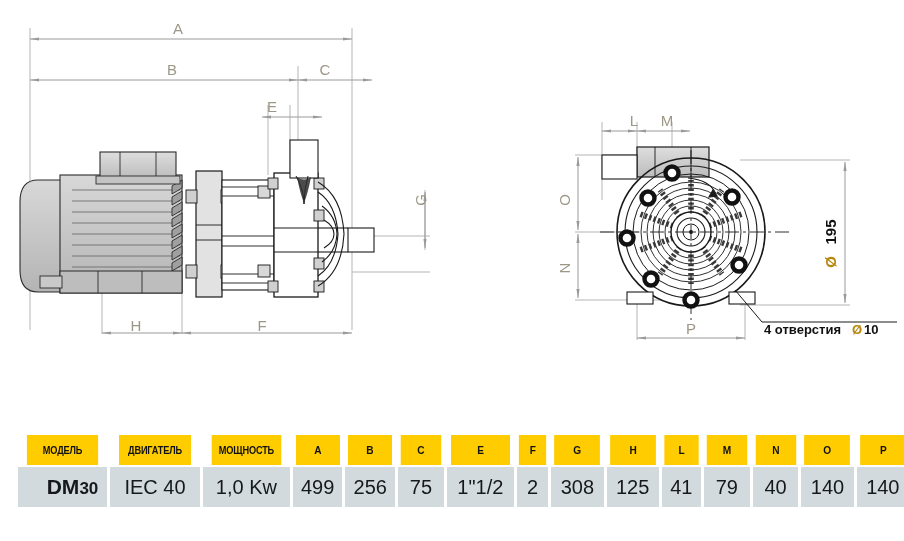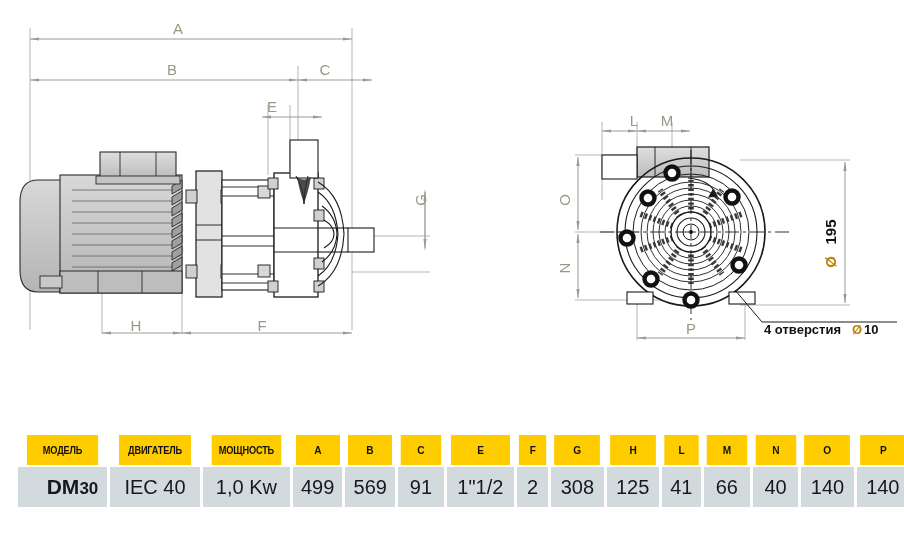--- a/index.html
+++ b/index.html
@@ -361,27 +361,27 @@
         <th class="c-dim-wide">O</th>
         <th class="c-dim-wide">P</th>
       </tr>
     </thead>
     <tbody>
       <tr>
         <td class="model"><span>DM</span><span class="suffix">30</span></td>
         <td>IEC 40</td>
         <td>1,0 Kw</td>
         <td>499</td>
-        <td>569</td>
-        <td>91</td>
+        <td>256</td>
+        <td>75</td>
         <td>1"1/2</td>
         <td>2</td>
         <td>308</td>
         <td>125</td>
         <td>41</td>
-        <td>66</td>
+        <td>79</td>
         <td>40</td>
         <td>140</td>
         <td>140</td>
       </tr>
     </tbody>
   </table>
 </div>
 
 </body></html>

